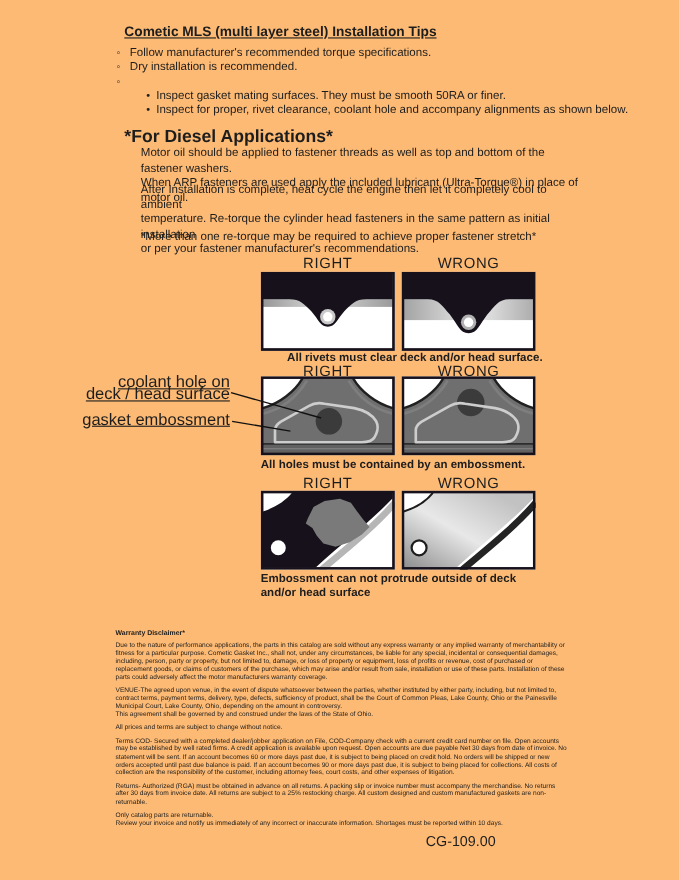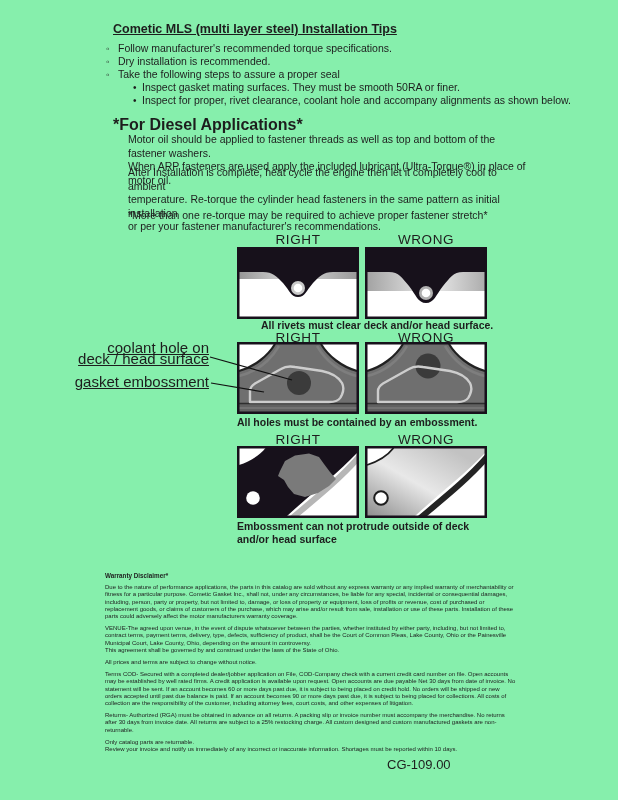--- a/index.html
+++ b/index.html
@@ -1,16 +1,16 @@
 <!DOCTYPE html>
 <html><head>
 <meta charset="utf-8">
 <style>
   html,body{margin:0;padding:0;background:#fff;}
-  .page{position:relative;width:618px;height:800px;background:#86efac;overflow:hidden;
+  .page{position:relative;width:618px;height:800px;background:#fdba74;overflow:hidden;
         font-family:"Liberation Sans",sans-serif;color:#1d1d1d;}
   .abs{position:absolute;}
   .page-title{left:113px;top:22px;font-size:12.5px;font-weight:bold;text-decoration:underline;}
   .bullets{left:106px;top:42px;font-size:10.5px;line-height:13px;}
   .b-row{display:flex;}
   .b-row .marker{width:12px;font-size:10px;}
   .sub{margin-left:27px;}
   .sub .marker{width:9px;}
   .diesel-h{left:113px;top:116px;font-size:16px;font-weight:bold;}
   .para{left:113px;width:402px;font-size:10.5px;line-height:13.5px;white-space:pre-line;margin-left:15px;}
@@ -44,21 +44,20 @@
     <div class="b-row">
       <span class="marker">◦</span>
       <span>Follow manufacturer's recommended torque specifications.</span>
     </div>
     <div class="b-row">
       <span class="marker">◦</span>
       <span>Dry installation is recommended.</span>
     </div>
     <div class="b-row">
       <span class="marker">◦</span>
-      <span>Take the following steps to assure a proper seal</span>
     </div>
     <div class="b-row sub">
       <span class="marker">•</span>
       <span>Inspect gasket mating surfaces.  They must be smooth 50RA or finer.</span>
     </div>
     <div class="b-row sub">
       <span class="marker">•</span>
       <span>Inspect for proper, rivet clearance, coolant hole and accompany alignments as shown below.</span>
     </div>
   </div>

